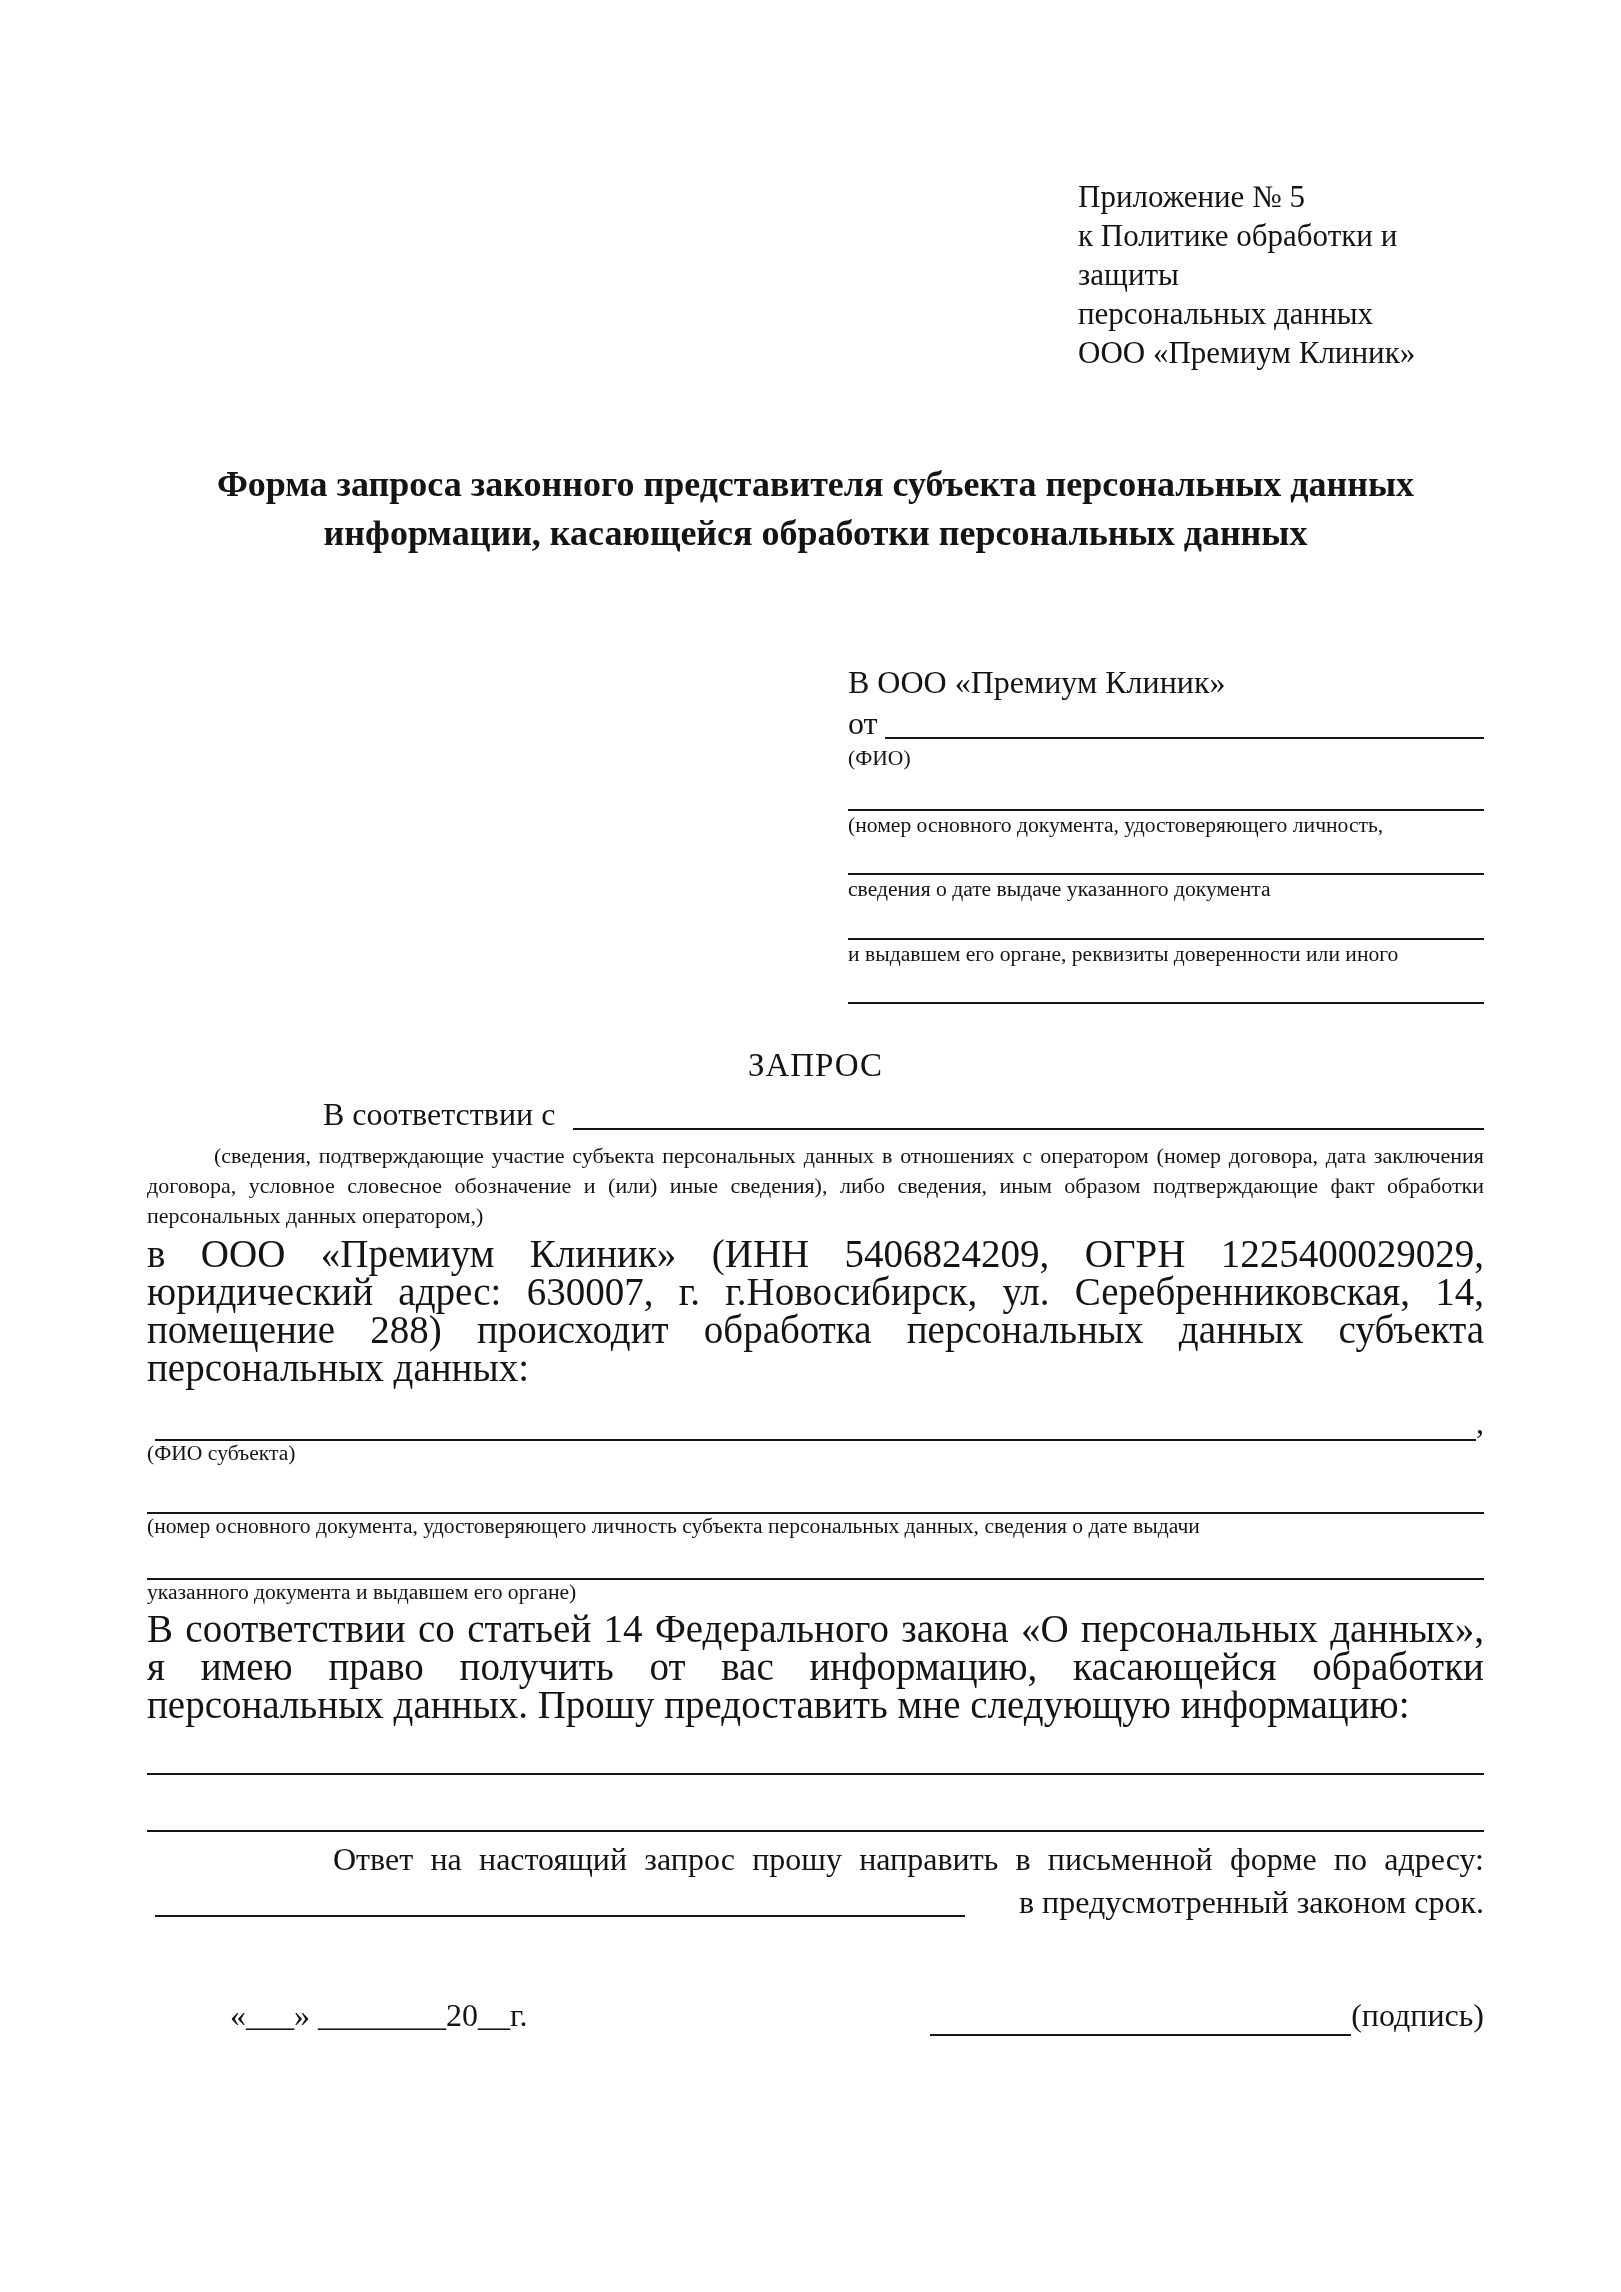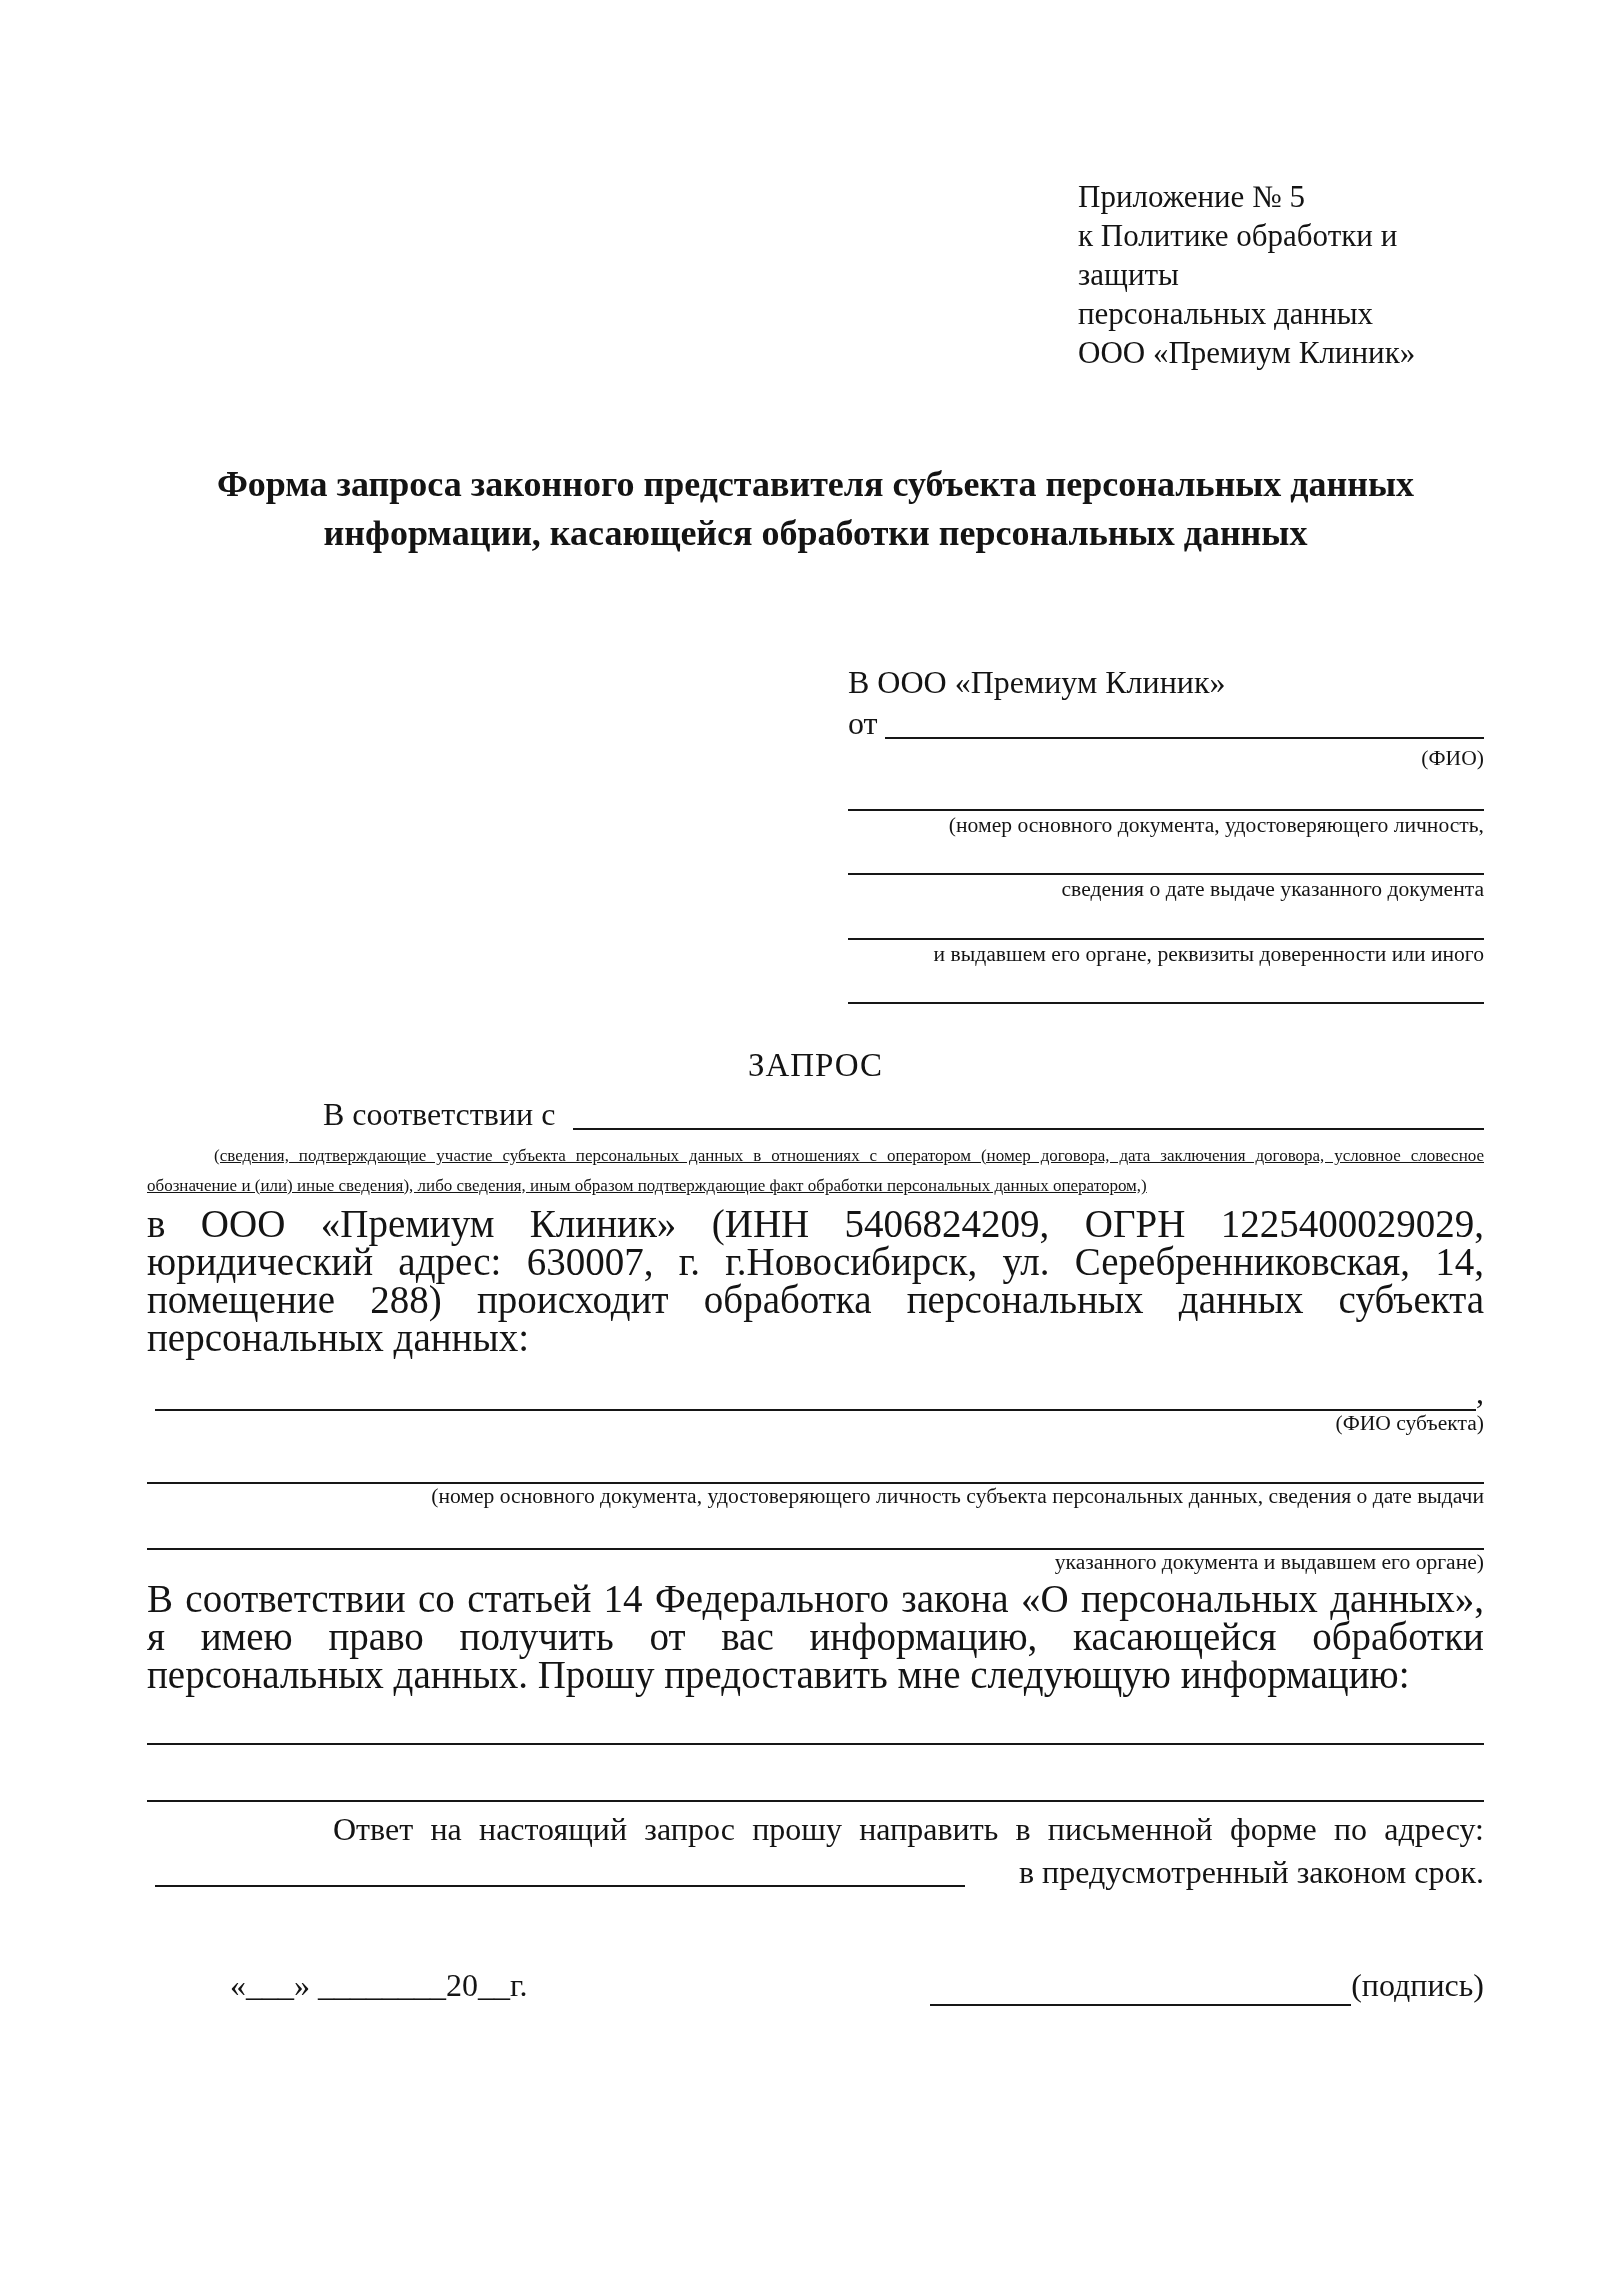--- a/index.html
+++ b/index.html
@@ -15,31 +15,31 @@
     overflow:hidden;
   }
   .appendix { margin-left:931px; font-size:31px; line-height:39px; }
   .doc-title { margin-top:88px; text-align:center; font-weight:bold; font-size:36px; line-height:49px; }
 
   .addr { margin-left:701px; margin-top:104px; font-size:32px; line-height:41px; }
   .row-flex { display:flex; align-items:flex-end; }
   .fill { flex:1 1 auto; border-bottom:2.9px solid #161616; }
   .row-flex .fill { margin-bottom:4.9px; margin-left:7.8px; }
   .blank { border-bottom:2.9px solid #161616; }
-  .cap { font-size:21.6px; line-height:25.5px; text-align:right; }
+  .cap { font-size:21.6px; line-height:25.5px; text-align:left; }
   .addr .blank-1 { height:37px; }
   .addr .blank-n { height:35px; }
   .addr .cap { margin-top:2px; }
 
   .zapros { margin-top:43px; text-align:center; font-size:33px; letter-spacing:1px; }
 
   .accordance { margin-top:9.8px; display:flex; align-items:flex-end; font-size:32px; line-height:41px; padding-left:176px;gap:8px; }
   .accordance .fill { margin-bottom:4.9px; margin-left:9.8px; }
 
-  .small-par { margin-top:5.9px; font-size:17px; line-height:30px; text-align:justify; text-indent:67px;text-decoration:underline; }
+  .small-par { margin-top:5.9px; font-size:22px; line-height:30px; text-align:justify; text-indent:67px; }
 
   .body-par { font-size:39px; line-height:38px; text-align:justify;font-family:Liberation Serif, serif; }
   .operator-par { margin-top:3.9px; }
 
   .subject-line { margin-top:15.7px; font-size:32px; height:39px; }
   .subject-line .fill { margin-bottom:0; }
 
   .full-blank { border-bottom:2.9px solid #161616; }
   .b-subj-doc1 { height:45px; }
   .b-subj-doc2 { height:39px; }

